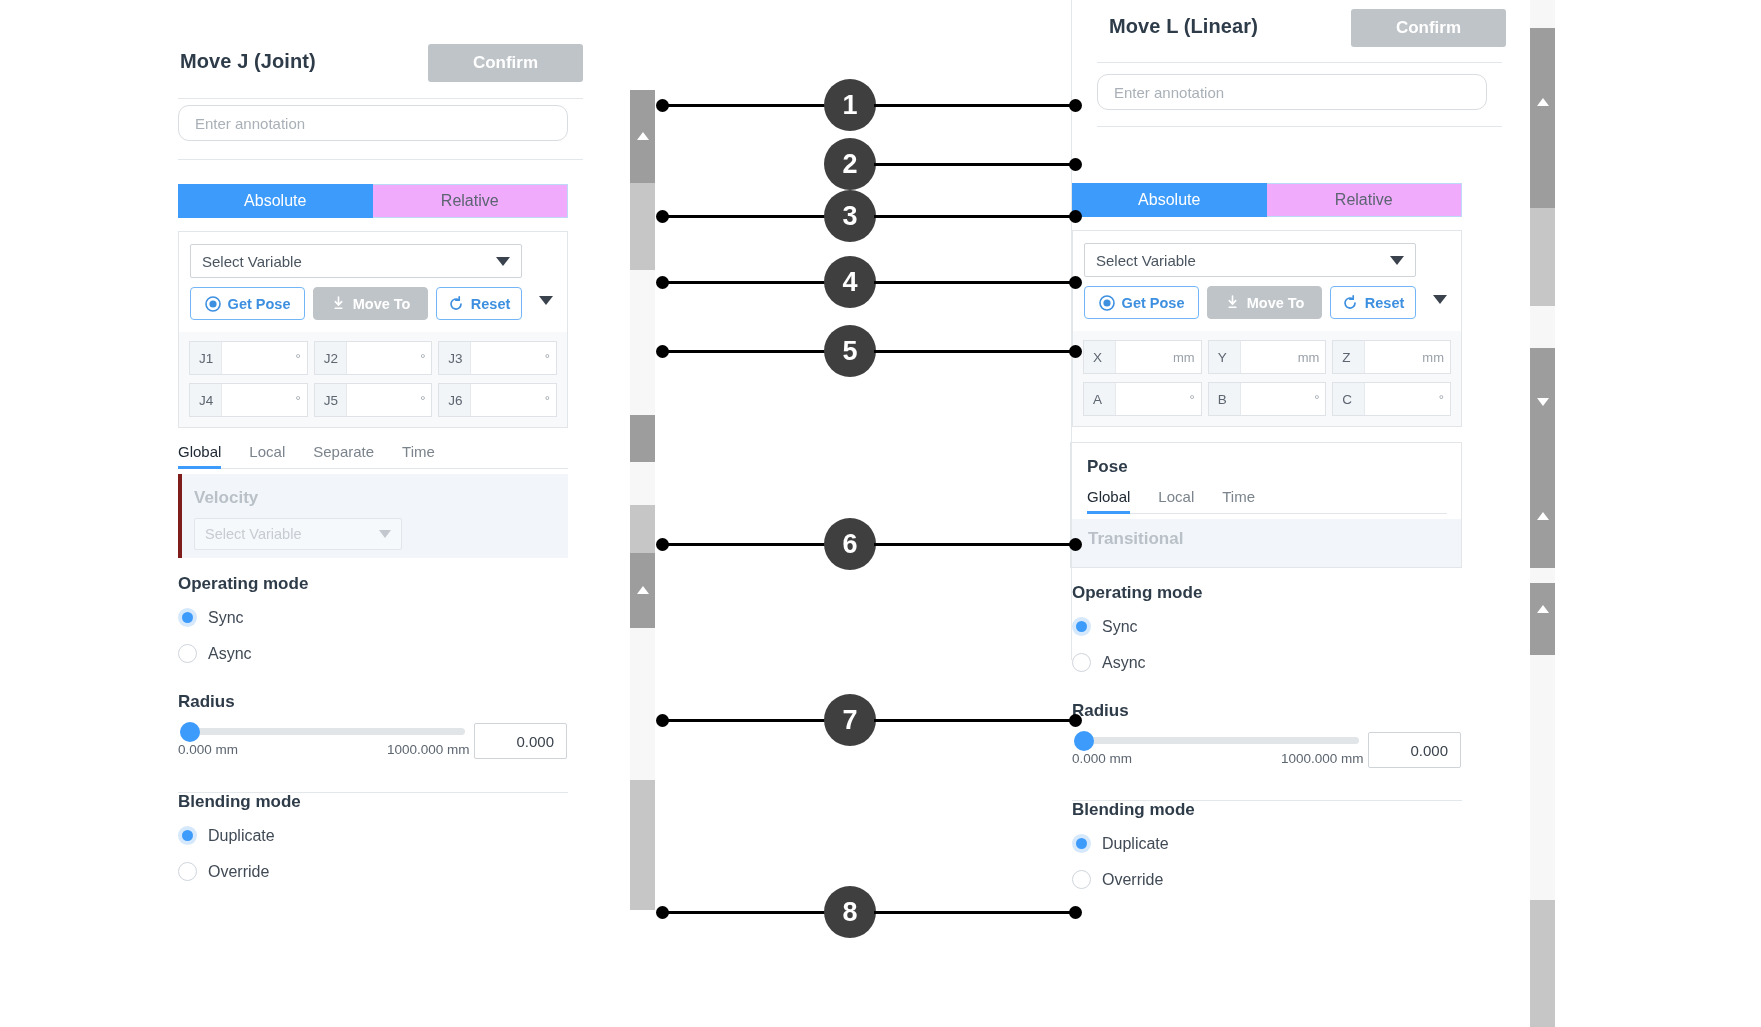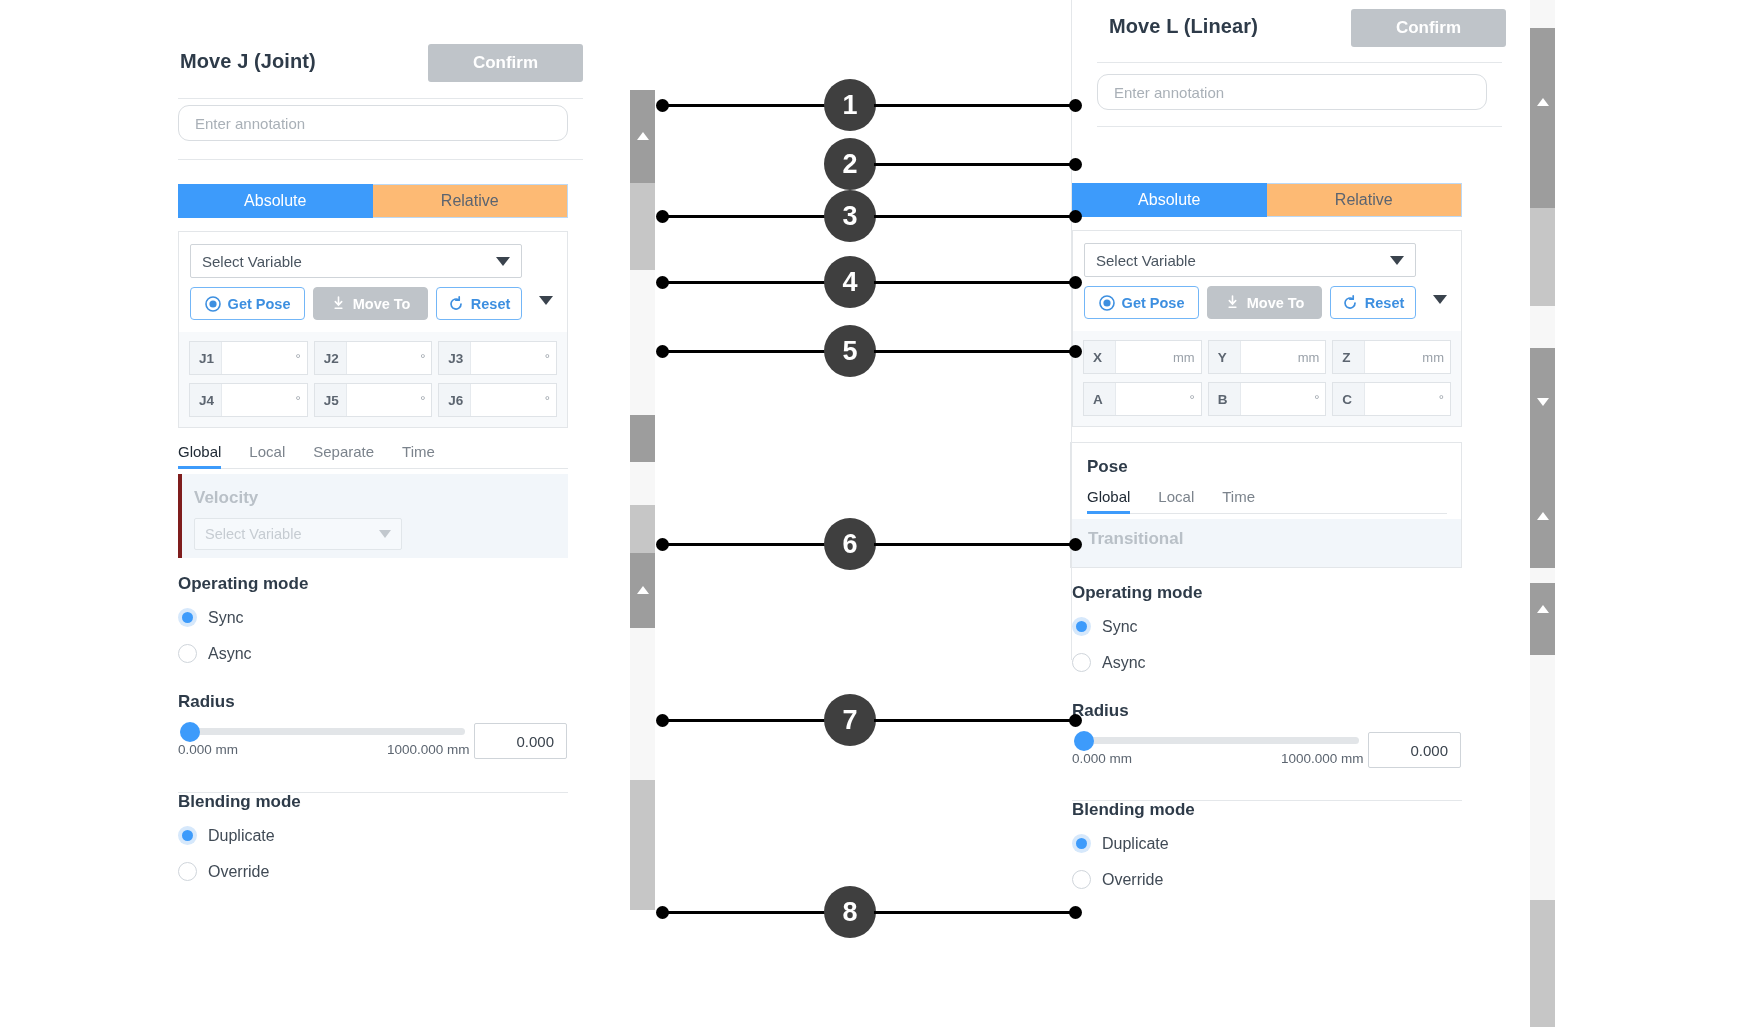--- a/index.html
+++ b/index.html
@@ -46,21 +46,21 @@
   .caret-sm { width:0;height:0;border-left:6px solid transparent;border-right:6px solid transparent;border-top:8px solid #3a434d; }
   .caret-gray { border-top-color:#c2c8ce; }
 
   
   .seg { display:flex; width:100%; height:34px; }
   .seg div {
     flex:1; display:flex; align-items:center; justify-content:center;
     font-size:16px; font-family:"Liberation Sans", sans-serif;
   }
   .seg .on  { background:#3d9bfb; color:#fff; }
-  .seg .off { background:#fdba74; color:#5b6470; border:1px solid #bcd9f5; border-left:none; }
+  .seg .off { background:#f0abfc; color:#5b6470; border:1px solid #bcd9f5; border-left:none; }
 
   
   .varbox { border:1px solid #e3e6e9; background:#fff; }
   .varsel {
     border:1px solid #cfd4d9; border-radius:2px; height:34px; background:#fff;
     display:flex; align-items:center; justify-content:space-between;
     padding:0 11px; font-size:15px; color:#4a5560;
   }
   .btnrow { display:flex; gap:8px; }
   .mini-btn {
@@ -71,21 +71,21 @@
   .mb-blue { border:1px solid #73b6f7; background:#fff; color:#3d8fe0; }
   .mb-gray { border:1px solid #bfc4c9; background:#bfc4c9; color:#fff; }
 
   
   .fieldgrid { background:#f7f9fb; border:1px solid #e3e6e9; border-top:none; }
   .frow { display:flex; gap:6px; }
   .fcell { display:flex; border:1px solid #dfe3e7; background:#fff; height:34px; flex:1; }
   .fcell .k {
     width:32px; background:#f2f5f8; border-right:1px solid #e6eaee;
     display:flex; align-items:center; padding-left:9px;
-    font-size:13.5px; font-weight:700; color:#5c6570;
+    font-size:13.5px; font-weight:400; color:#5c6570;
   }
   .fcell .v { flex:1; display:flex; align-items:center; justify-content:flex-end;
     padding-right:6px; font-size:13px; color:#9aa1a9; }
 
   
   .tabs { display:flex; border-bottom:1px solid #e3e6e9; }
   .tabs div { font-size:15px; color:#7b838c; padding:0 0 8px 0; margin-right:28px; position:relative; }
   .tabs .act { color:#202a35; font-weight:400; }
   .tabs .act::after { content:""; position:absolute; left:0; right:0; bottom:-1px; height:3px; background:#3d9bfb; }
 

